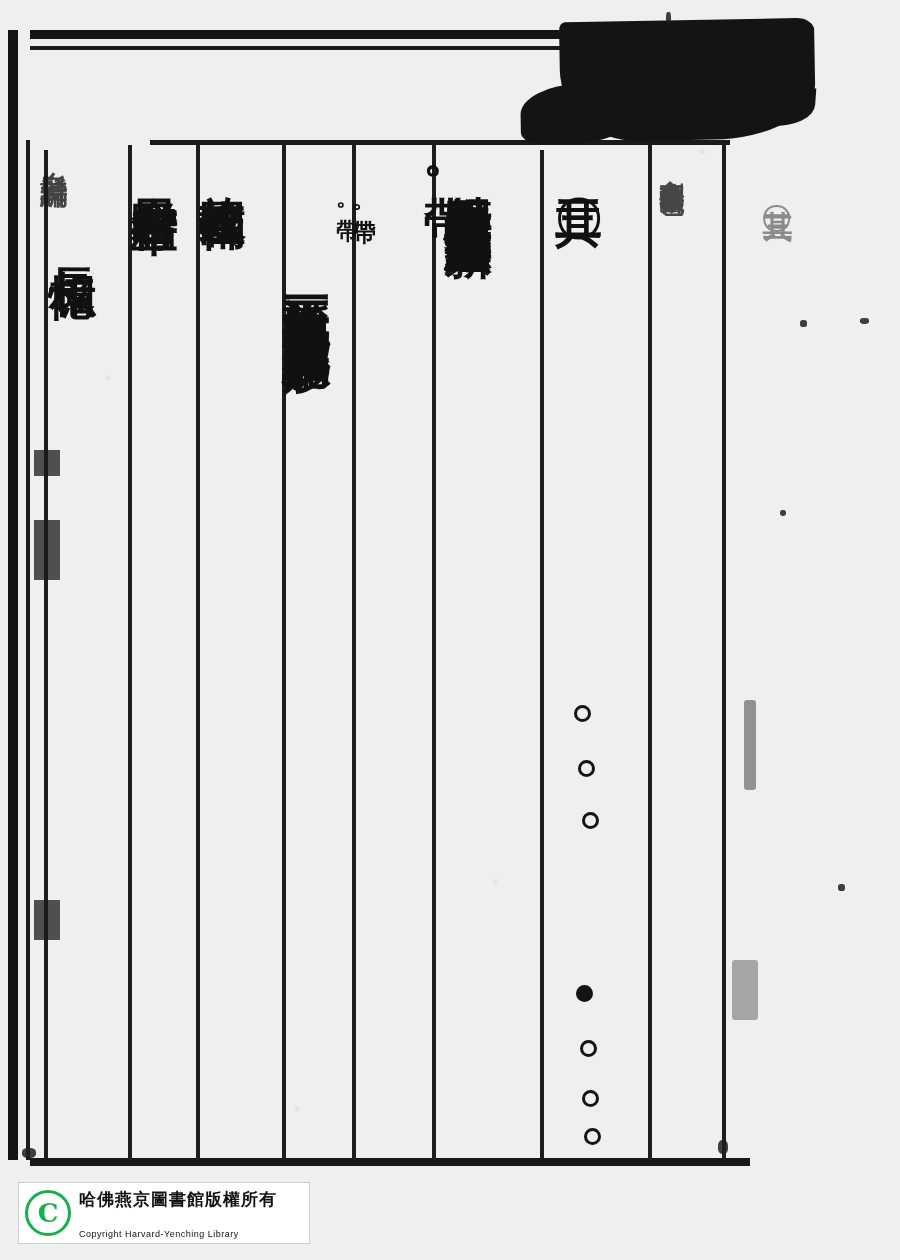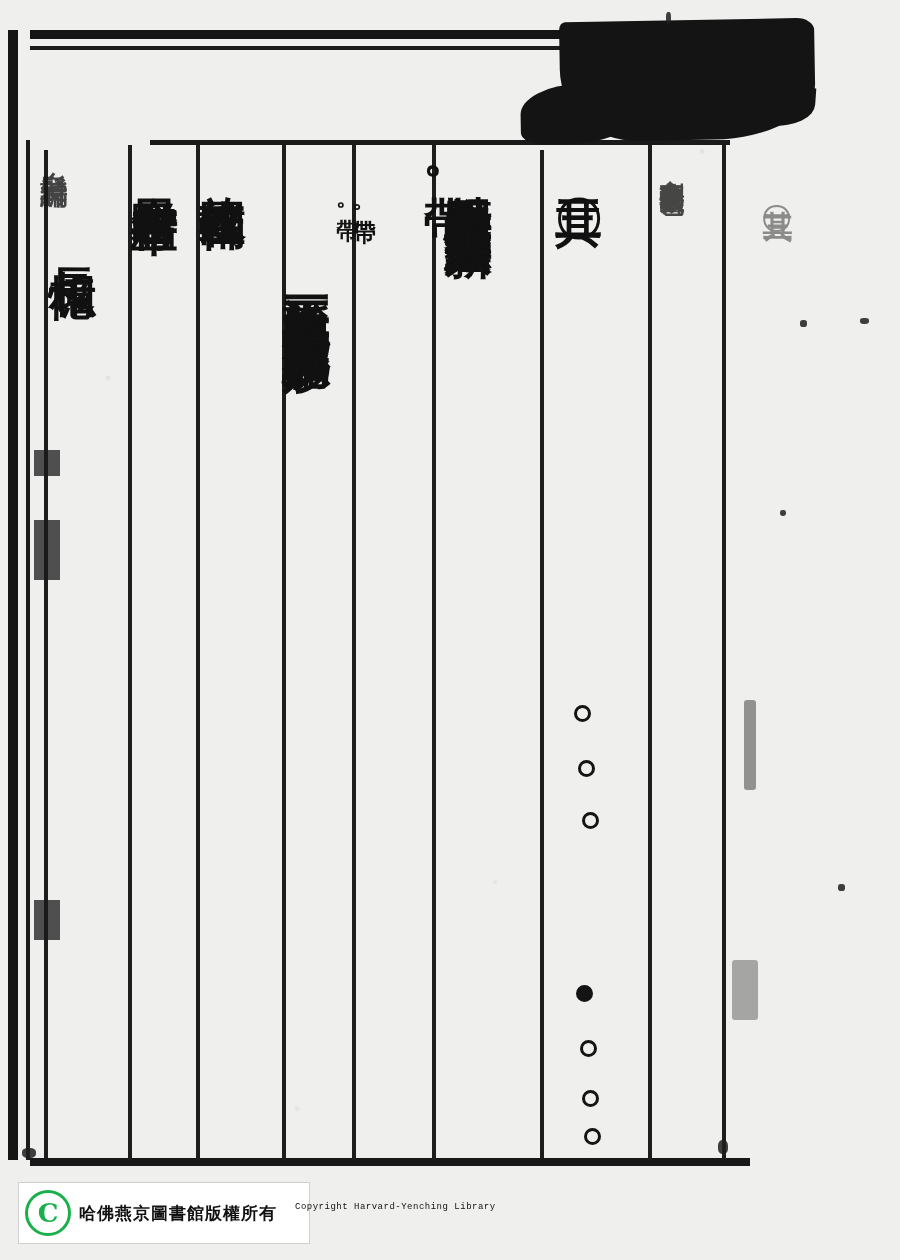--- a/index.html
+++ b/index.html
@@ -218,31 +218,31 @@
     width: 40px; height: 40px;
     border: 3px solid #19b04a;
     border-radius: 50%;
     color: #19b04a;
     font-family: "DejaVu Serif", serif;
     font-size: 26px;
     font-weight: 700;
     display: flex; align-items: center; justify-content: center;
     flex: 0 0 auto;
   }
-  .stamp-lines { display: flex; flex-direction: row; gap: 18px; }
+  .stamp-lines { display: flex; flex-direction: column; gap: 18px; }
   .stamp-cn {
     font-family: "DejaVu Serif", serif;
     font-size: 17px;
     font-weight: 700;
     color: #111;
     letter-spacing: 1px;
     white-space: nowrap;
   }
   .stamp-en {
-    font-family: Liberation Mono, monospace;
+    font-family: Liberation Sans, sans-serif;
     font-size: 9px;
     color: #111;
     letter-spacing: .5px;
     white-space: nowrap;
   }
 </style>
 </head>
 <body>
 
 <div id="page">

